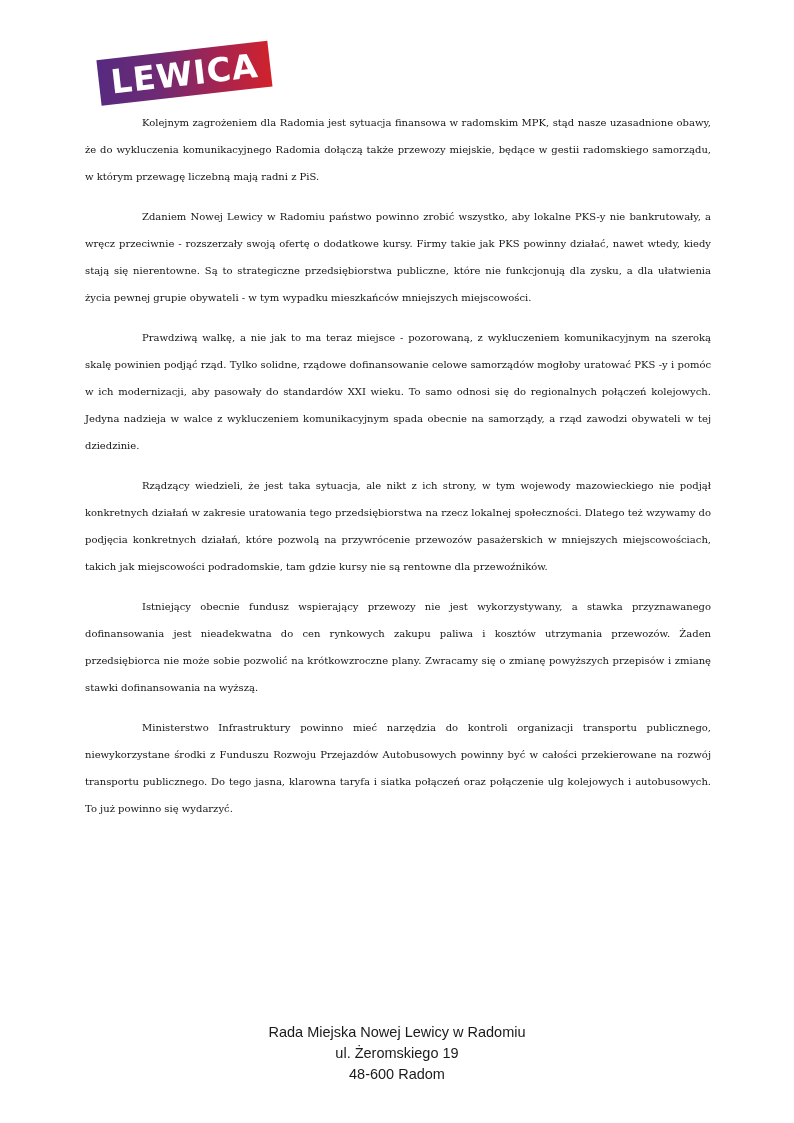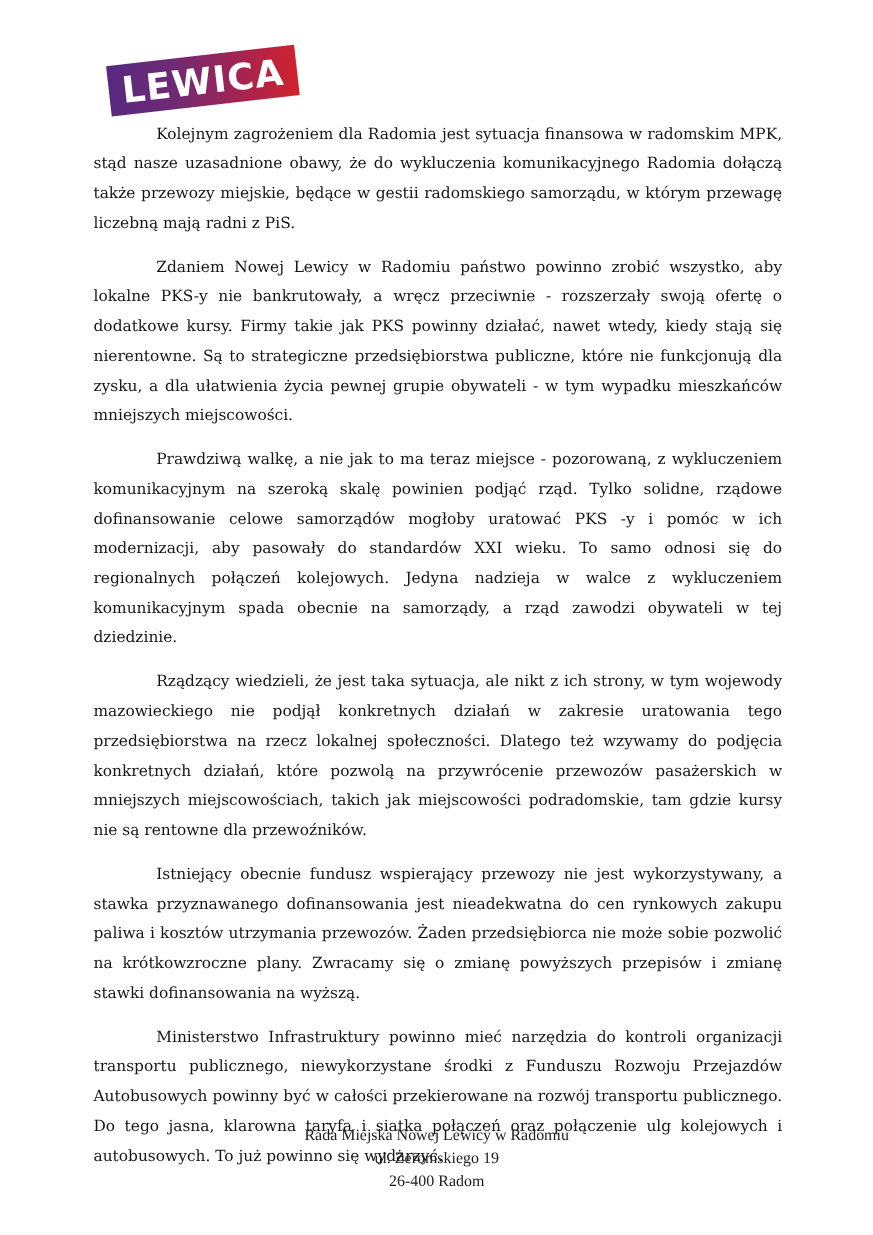--- a/index.html
+++ b/index.html
@@ -39,21 +39,21 @@
     user-select: none;
   }
 
   
   .letter-body {
     position: absolute;
     left: 85px;
     top: 109px;
     width: 626px;
     font-family: "DejaVu Serif", "Liberation Serif", serif;
-    font-size: 14px;
+    font-size: 10px;
     line-height: 27px;
     color: #141414;
     text-align: justify;
   }
   .letter-body p {
     margin: 0 0 13px 0;
     text-indent: 57px;
   }
 
   
@@ -74,21 +74,21 @@
     font-style: italic;
   }
 
   
   .footer {
     position: absolute;
     left: 0;
     top: 1022px;
     width: 100%;
     text-align: center;
-    font-family: Liberation Serif, serif;
+    font-family: Liberation Sans, sans-serif;
     font-size: 14.5px;
     line-height: 21px;
     color: #1a1a1a;
   }
   .footer p {
     margin: 0;
   }
 </style>
 </head>
 <body>
@@ -105,16 +105,16 @@
     <p>Prawdziwą walkę, a nie jak to ma teraz miejsce - pozorowaną, z wykluczeniem komunikacyjnym na szeroką skalę powinien podjąć rząd. Tylko solidne, rządowe dofinansowanie celowe samorządów mogłoby uratować PKS -y i pomóc w ich modernizacji, aby pasowały do standardów XXI wieku. To samo odnosi się do regionalnych połączeń kolejowych. Jedyna nadzieja w walce z wykluczeniem komunikacyjnym spada obecnie na samorządy, a rząd zawodzi obywateli w tej dziedzinie.</p>
     <p>Rządzący wiedzieli, że jest taka sytuacja, ale nikt z ich strony, w tym wojewody mazowieckiego nie podjął konkretnych działań w zakresie uratowania tego przedsiębiorstwa na rzecz lokalnej społeczności. Dlatego też wzywamy do podjęcia konkretnych działań, które pozwolą na przywrócenie przewozów pasażerskich w mniejszych miejscowościach, takich jak miejscowości podradomskie, tam gdzie kursy nie są rentowne dla przewoźników.</p>
     <p>Istniejący obecnie fundusz wspierający przewozy nie jest wykorzystywany, a stawka przyznawanego dofinansowania jest nieadekwatna do cen rynkowych zakupu paliwa i kosztów utrzymania przewozów. Żaden przedsiębiorca nie może sobie pozwolić na krótkowzroczne plany. Zwracamy się o zmianę powyższych przepisów i zmianę stawki dofinansowania na wyższą.</p>
     <p>Ministerstwo Infrastruktury powinno mieć narzędzia do kontroli organizacji transportu publicznego, niewykorzystane środki z Funduszu Rozwoju Przejazdów Autobusowych powinny być w całości przekierowane na rozwój transportu publicznego. Do tego jasna, klarowna taryfa i siatka połączeń oraz połączenie ulg kolejowych i autobusowych. To już powinno się wydarzyć.</p>
   </main>
 
 
   <footer class="footer">
     <p>Rada Miejska Nowej Lewicy w Radomiu</p>
     <p>ul. Żeromskiego 19</p>
-    <p>26-400 Radom</p>
+    <p>48-600 Radom</p>
   </footer>
 
 </div>
 
 </body></html>

